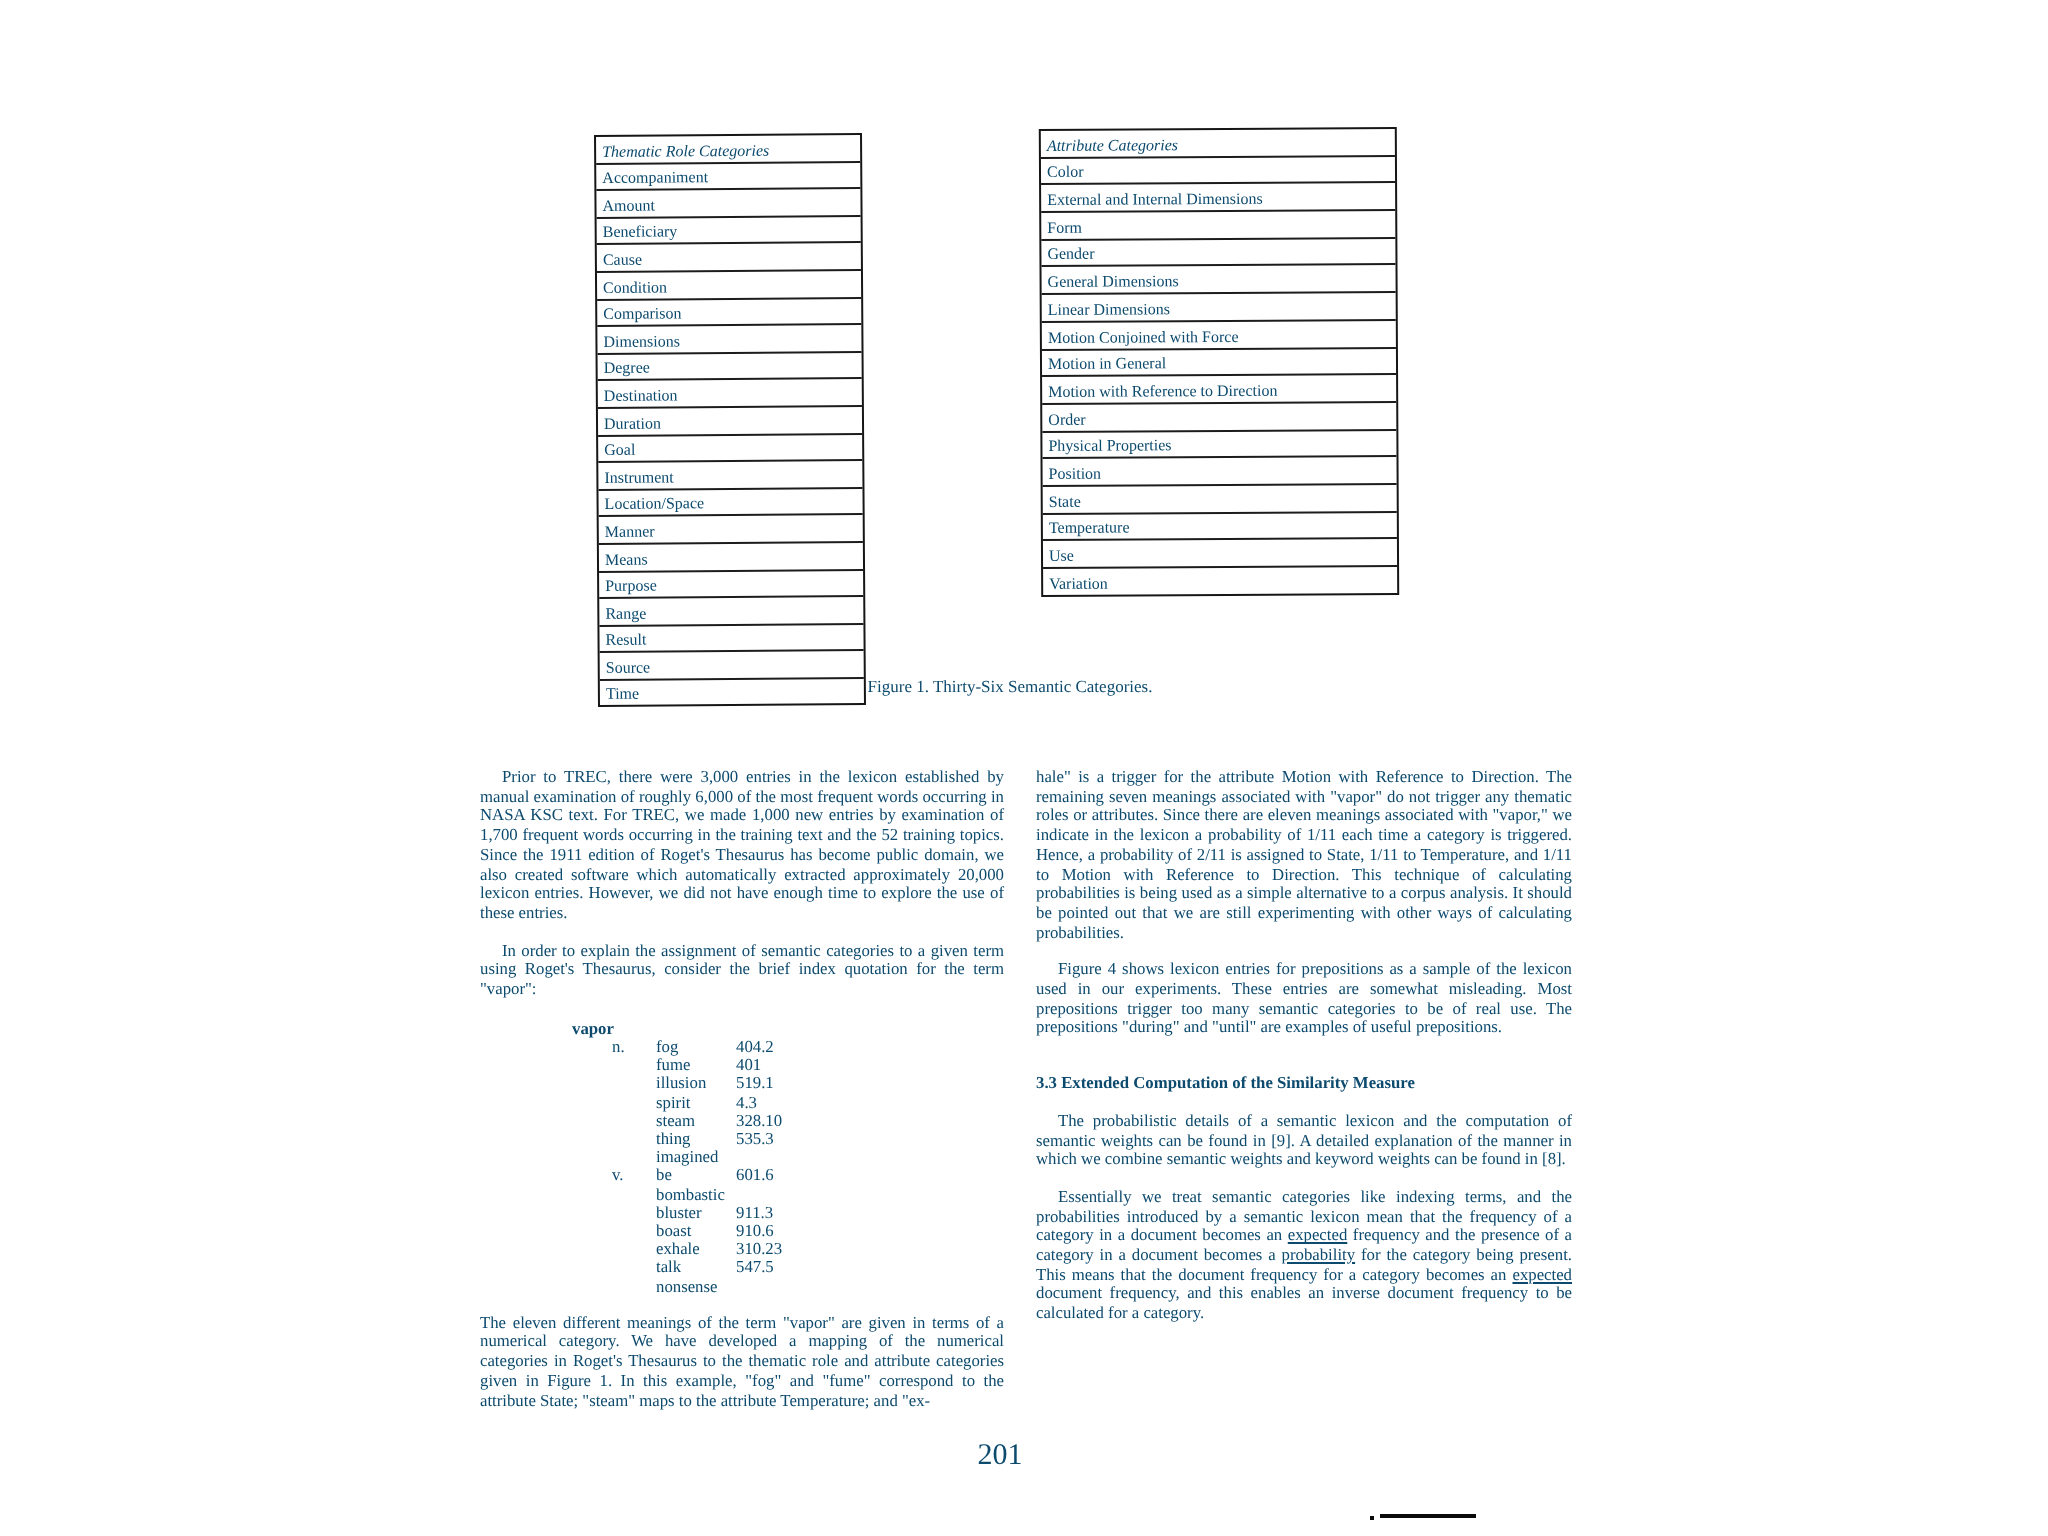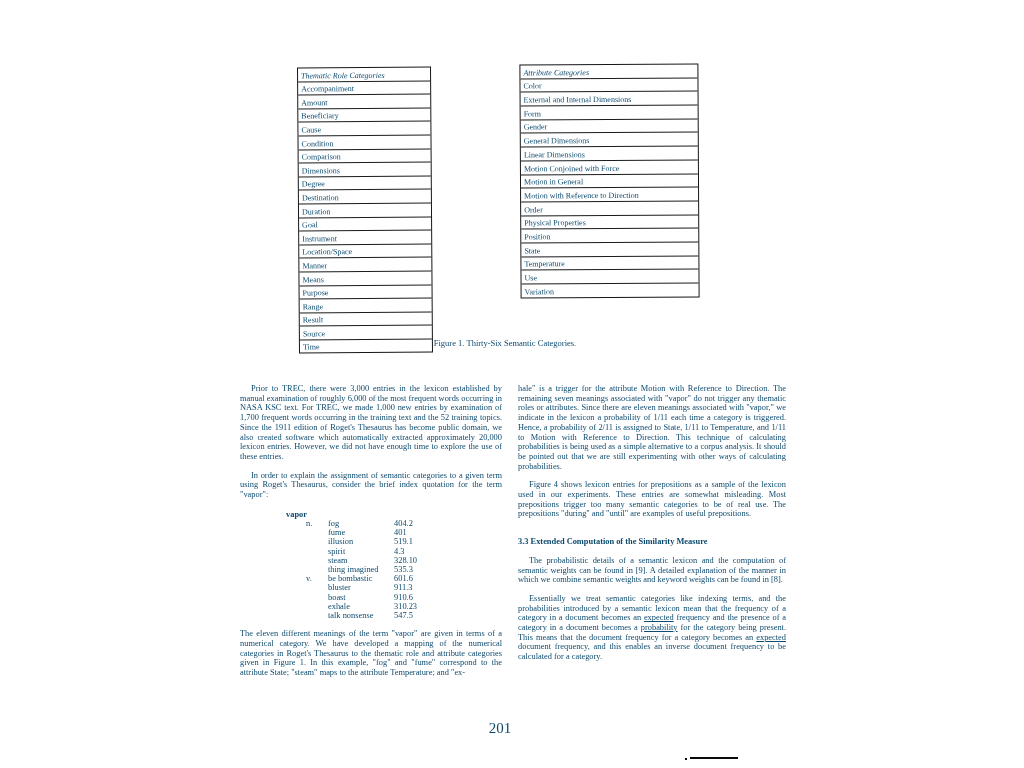--- a/index.html
+++ b/index.html
@@ -27,21 +27,21 @@
   .col p{margin:0;}
   .col p + p, .col .vapor + p{margin-top:9px;}
   .indent{text-indent:11px;}
 
   
   .vapor{margin-top:10px;font-size:8.4px;line-height:9.2px;}
   .vterm{margin-left:46px;font-weight:bold;}
   .ventries{margin-left:66px;}
   .vrow{display:flex;}
   .vpos{width:22px;}
-  .vword{width:66px;font-family:Liberation Serif, serif;}
+  .vword{width:40px;font-family:Liberation Serif, serif;}
   .vnum{}
 
   
   .secheading{margin-top:18px;margin-bottom:9px;font-weight:bold;font-size:8.4px;text-align:left;}
 
   .u{text-decoration:underline;}
 
   
   .pageno{position:absolute;left:468px;top:720px;width:64px;text-align:center;
           font-size:15px;font-weight:normal;}

